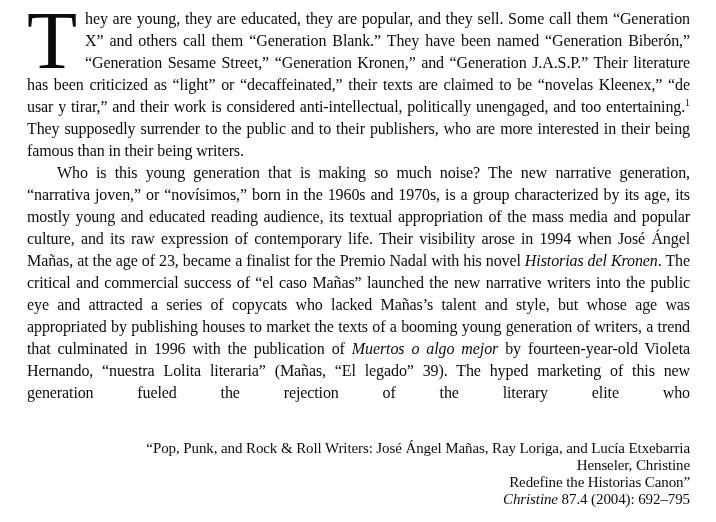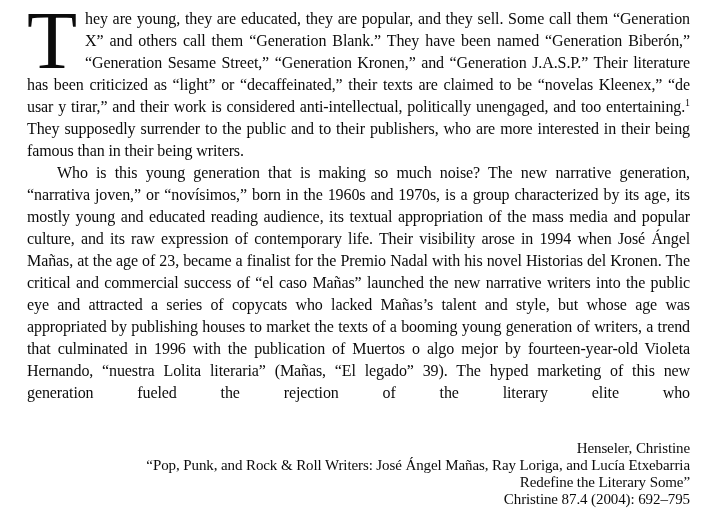--- a/index.html
+++ b/index.html
@@ -36,21 +36,21 @@
   .body-text p.continued {
     text-align-last: justify;
   }
   .dropcap {
     float: left;
     font-size: 82px;
     line-height: 0.72;
     padding: 3px 8px 0 0;
     font-weight: 400;
   }
-  .italic { }
+  .italic { font-style: italic; }
   .sup {
     vertical-align: super;
     font-size: 10px;
     line-height: 0;
   }
   .citation {
     position: absolute;
     right: 26px;
     bottom: 14px;
     text-align: right;
@@ -62,18 +62,18 @@
 </style>
 </head>
 <body>
 
 <div class="page">
   <div class="body-text">
       <p><span class="dropcap">T</span><span>hey are young, they are educated, they are popular, and they sell. Some call them “Generation X” and others call them “Generation Blank.” They have been named “Generation Biberón,” “Generation Sesame Street,” “Generation Kronen,” and “Generation J.A.S.P.” Their literature has been criticized as “light” or “decaffeinated,” their texts are claimed to be “novelas Kleenex,” “de usar y tirar,” and their work is considered anti-intellectual, politically unengaged, and too entertaining.</span><span class="sup">1</span><span> They supposedly surrender to the public and to their publishers, who are more interested in their being famous than in their being writers.</span></p>
       <p class="indented continued"><span>Who is this young generation that is making so much noise? The new narrative generation, “narrativa joven,” or “novísimos,” born in the 1960s and 1970s, is a group characterized by its age, its mostly young and educated reading audience, its textual appropriation of the mass media and popular culture, and its raw expression of contemporary life. Their visibility arose in 1994 when José Ángel Mañas, at the age of 23, became a finalist for the Premio Nadal with his novel </span><span class="italic">Historias del Kronen</span><span>. The critical and commercial success of “el caso Mañas” launched the new narrative writers into the public eye and attracted a series of copycats who lacked Mañas’s talent and style, but whose age was appropriated by publishing houses to market the texts of a booming young generation of writers, a trend that culminated in 1996 with the publication of </span><span class="italic">Muertos o algo mejor</span><span> by fourteen-year-old Violeta Hernando, “nuestra Lolita literaria” (Mañas, “El legado” 39). The hyped marketing of this new generation fueled the rejection of the literary elite who</span></p>
     </div>
   <div class="citation">
+      <div class="citation-line"><span>“Pop, Punk, and Rock &amp; Roll Writers: José Ángel Mañas, Ray Loriga, and Lucía Etxebarria</span></div>
       <div class="citation-line"><span>Henseler, Christine</span></div>
-      <div class="citation-line"><span>“Pop, Punk, and Rock &amp; Roll Writers: José Ángel Mañas, Ray Loriga, and Lucía Etxebarria</span></div>
-      <div class="citation-line"><span>Redefine the Literary Some”</span></div>
+      <div class="citation-line"><span>Redefine the Historias Canon”</span></div>
       <div class="citation-line"><span class="italic">Christine</span><span> 87.4 (2004): 692–795</span></div>
     </div>
 </div>
 
 </body></html>

